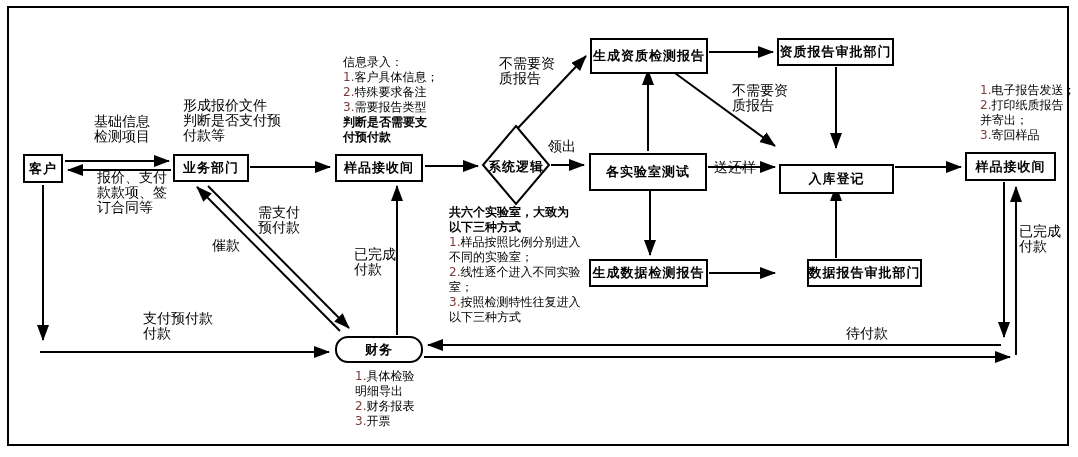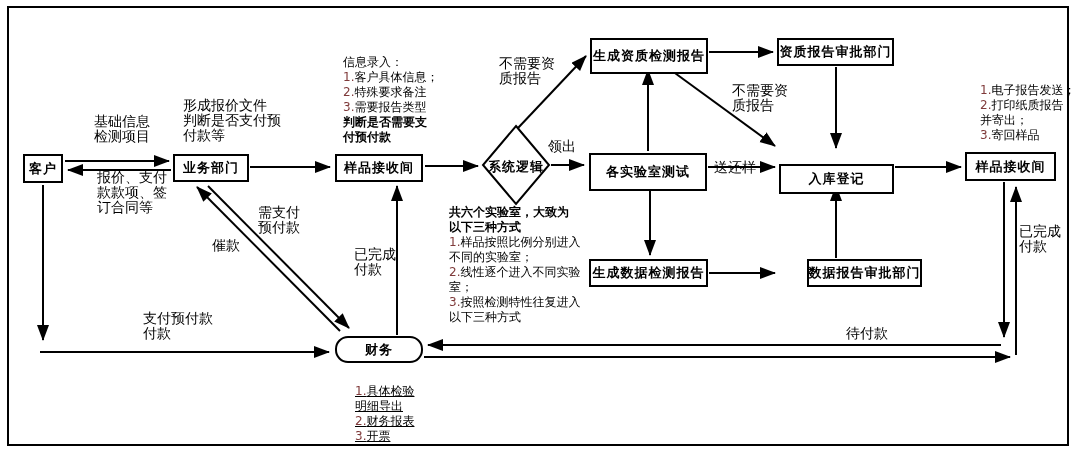--- a/index.html
+++ b/index.html
@@ -141,19 +141,19 @@
     <div class="nl"><span class="num"></span><span>以下三种方式</span></div>
   </div>
 
   <div class="note" style="left:968px;top:83px;">
     <div class="nl"><span class="num">1.</span><span>电子报告发送；</span></div>
     <div class="nl"><span class="num">2.</span><span>打印纸质报告</span></div>
     <div class="nl"><span class="num"></span><span>并寄出；</span></div>
     <div class="nl"><span class="num">3.</span><span>寄回样品</span></div>
   </div>
 
-  <div class="note" style="left:343px;top:384px;text-decoration:underline;">
+  <div class="note" style="left:343px;top:369px;">
     <div class="nl"><span class="num">1.</span><span>具体检验</span></div>
     <div class="nl"><span class="num"></span><span>明细导出</span></div>
     <div class="nl"><span class="num">2.</span><span>财务报表</span></div>
     <div class="nl"><span class="num">3.</span><span>开票</span></div>
   </div>
 </div>
 
 </body></html>

